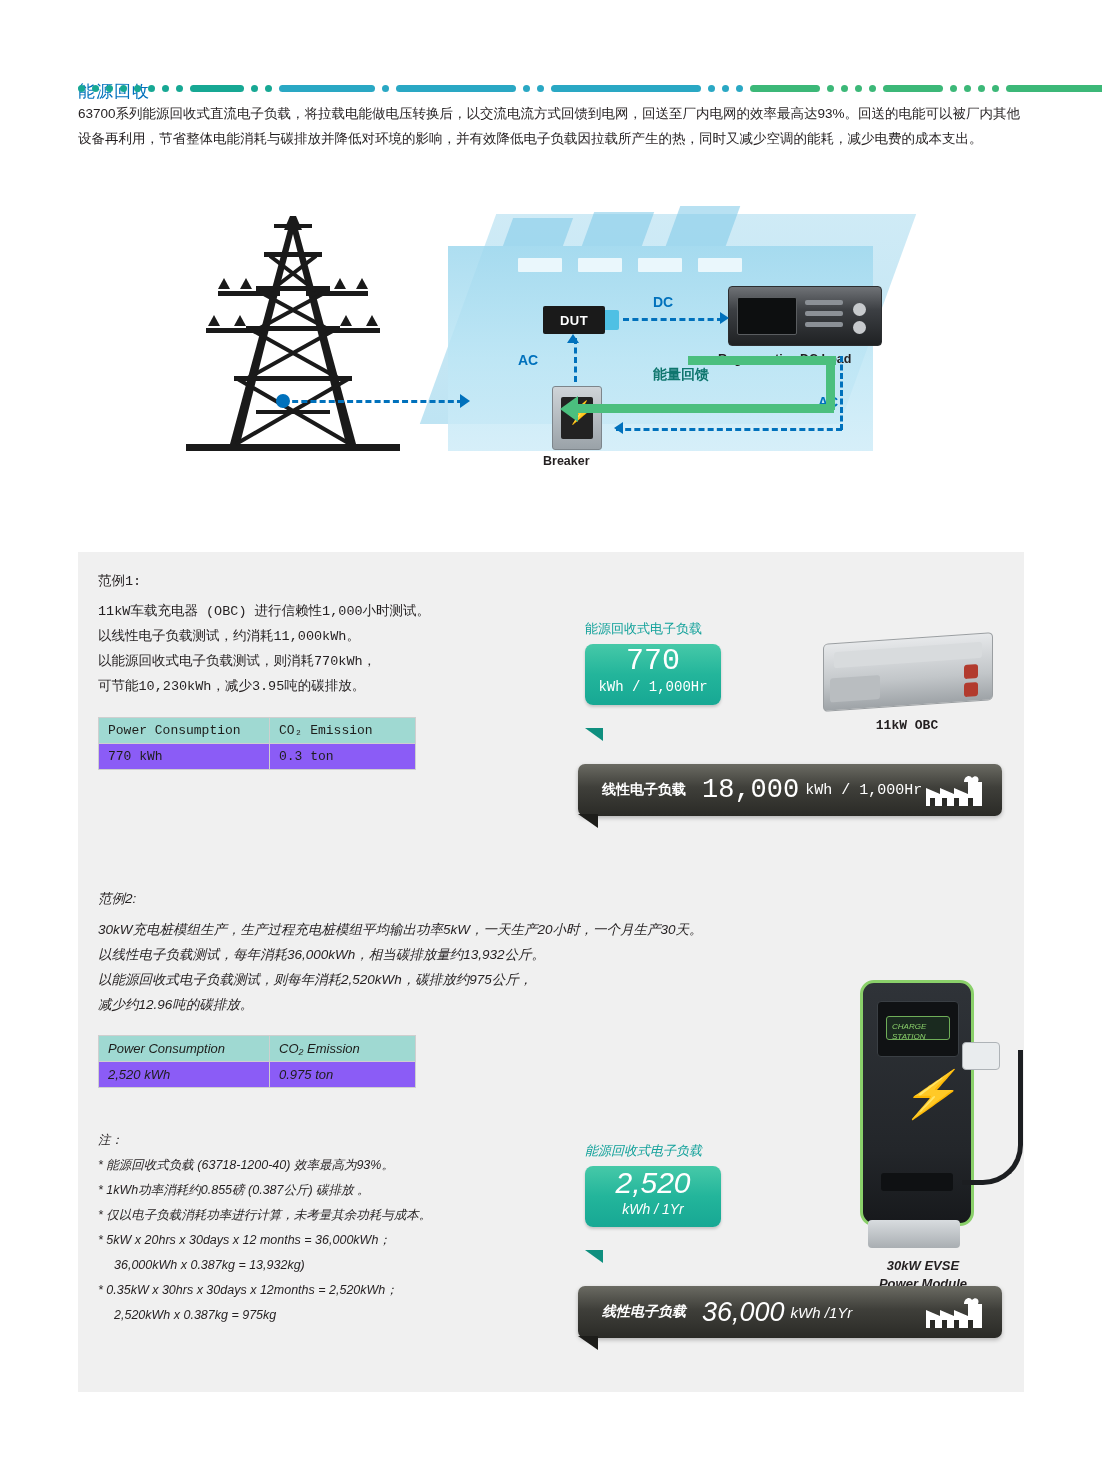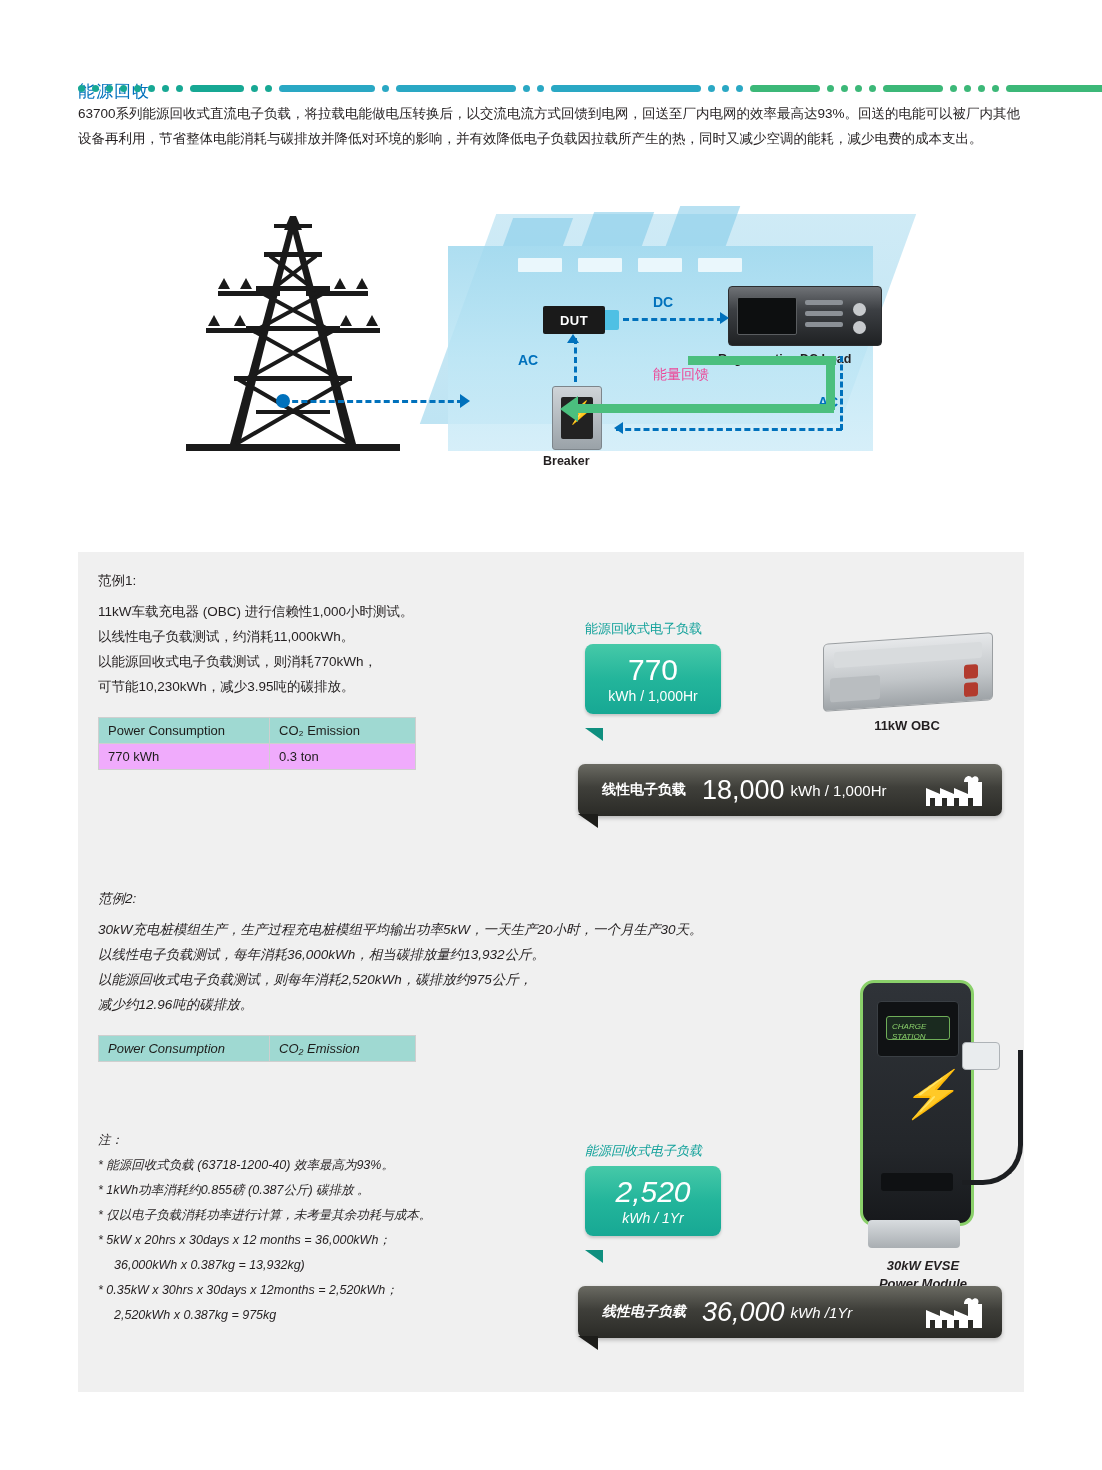--- a/index.html
+++ b/index.html
@@ -106,22 +106,22 @@
     border-radius: 1px;
   }
   .label-dc, .label-ac1, .label-ac2 {
     position: absolute;
     color: #0071bc;
     font-weight: bold;
     font-size: 14px;
   }
   .label-energy {
     position: absolute;
-    color: #ec4899;
-    font-weight: normal;
+    color: #0f766e;
+    font-weight: bold;
     font-size: 14px;
   }
   .cap {
     position: absolute;
     font-size: 12.5px;
     font-weight: bold;
     color: #231f20;
   }
   .dut-box {
     position: absolute;
@@ -213,21 +213,21 @@
     color: #231f20;
   }
 
   
   .panel {
     position: absolute;
     left: 78px;
     width: 946px;
     background: #f0f0f0;
   }
-  .panel-1 { top: 552px; height: 318px; }
+  .panel-1 { top: 552px; height: 318px; font-family: Liberation Mono, monospace; }
   .panel-2 { top: 870px; height: 522px; font-style: italic; }
   .panel-divider {
     position: absolute;
     left: 78px;
     top: 870px;
     width: 946px;
     height: 1px;
     background: #ffffff;
   }
   .ex-title {
@@ -256,21 +256,21 @@
   .mini-table th {
     background: #9fd9d2;
     font-weight: normal;
     text-align: left;
     padding: 5px 9px;
     border: 1px solid #cfcfcf;
     color: #1d1d1b;
     font-size: 13px;
   }
   .mini-table td {
-    background: #f0abfc;
+    background: #8b5cf6;
     padding: 5px 9px;
     border: 1px solid #cfcfcf;
     color: #1d1d1b;
     font-size: 13px;
   }
   .col-a { width: 152px; }
   .col-b { width: 127px; }
 
   
   .green-label {
@@ -283,21 +283,20 @@
     width: 136px;
     background: linear-gradient(180deg,#46c9a8 0%, #23b59b 50%, #17a894 100%);
     border-radius: 8px;
     color: #ffffff;
     text-align: center;
     box-shadow: 0 2px 3px rgba(0,0,0,.18);
   }
   .green-badge .big {
     font-size: 30px;
     line-height: 34px;
-    padding-top: 9px;
     font-weight: 300;
   }
   .green-badge .sm {
     font-size: 14px;
     padding-bottom: 10px;
     padding-top: 1px;
   }
   .badge-tail {
     position: absolute;
     width: 18px;
@@ -633,20 +632,24 @@
       <div class="ex-line">以线性电子负载测试，每年消耗36,000kWh，相当碳排放量约13,932公斤。</div>
       <div class="ex-line">以能源回收式电子负载测试，则每年消耗2,520kWh，碳排放约975公斤，</div>
       <div class="ex-line">减少约12.96吨的碳排放。</div>
 
       <table class="mini-table">
         <tbody>
             <tr>
           <th class="col-a">Power Consumption</th>
           <th class="col-b">CO₂ Emission</th>
         </tr>
+        <tr>
+          <td>2,520 kWh</td>
+          <td>0.975 ton</td>
+        </tr>
       </tbody>
         </table>
     </div>
 
     <div class="notes">
       <div>注：</div>
       <div>* 能源回收式负载 (63718-1200-40) 效率最高为93%。</div>
       <div>* 1kWh功率消耗约0.855磅 (0.387公斤) 碳排放 。</div>
       <div>* 仅以电子负载消耗功率进行计算，未考量其余功耗与成本。</div>
       <div>* 5kW x 20hrs x 30days x 12 months = 36,000kWh；</div>

